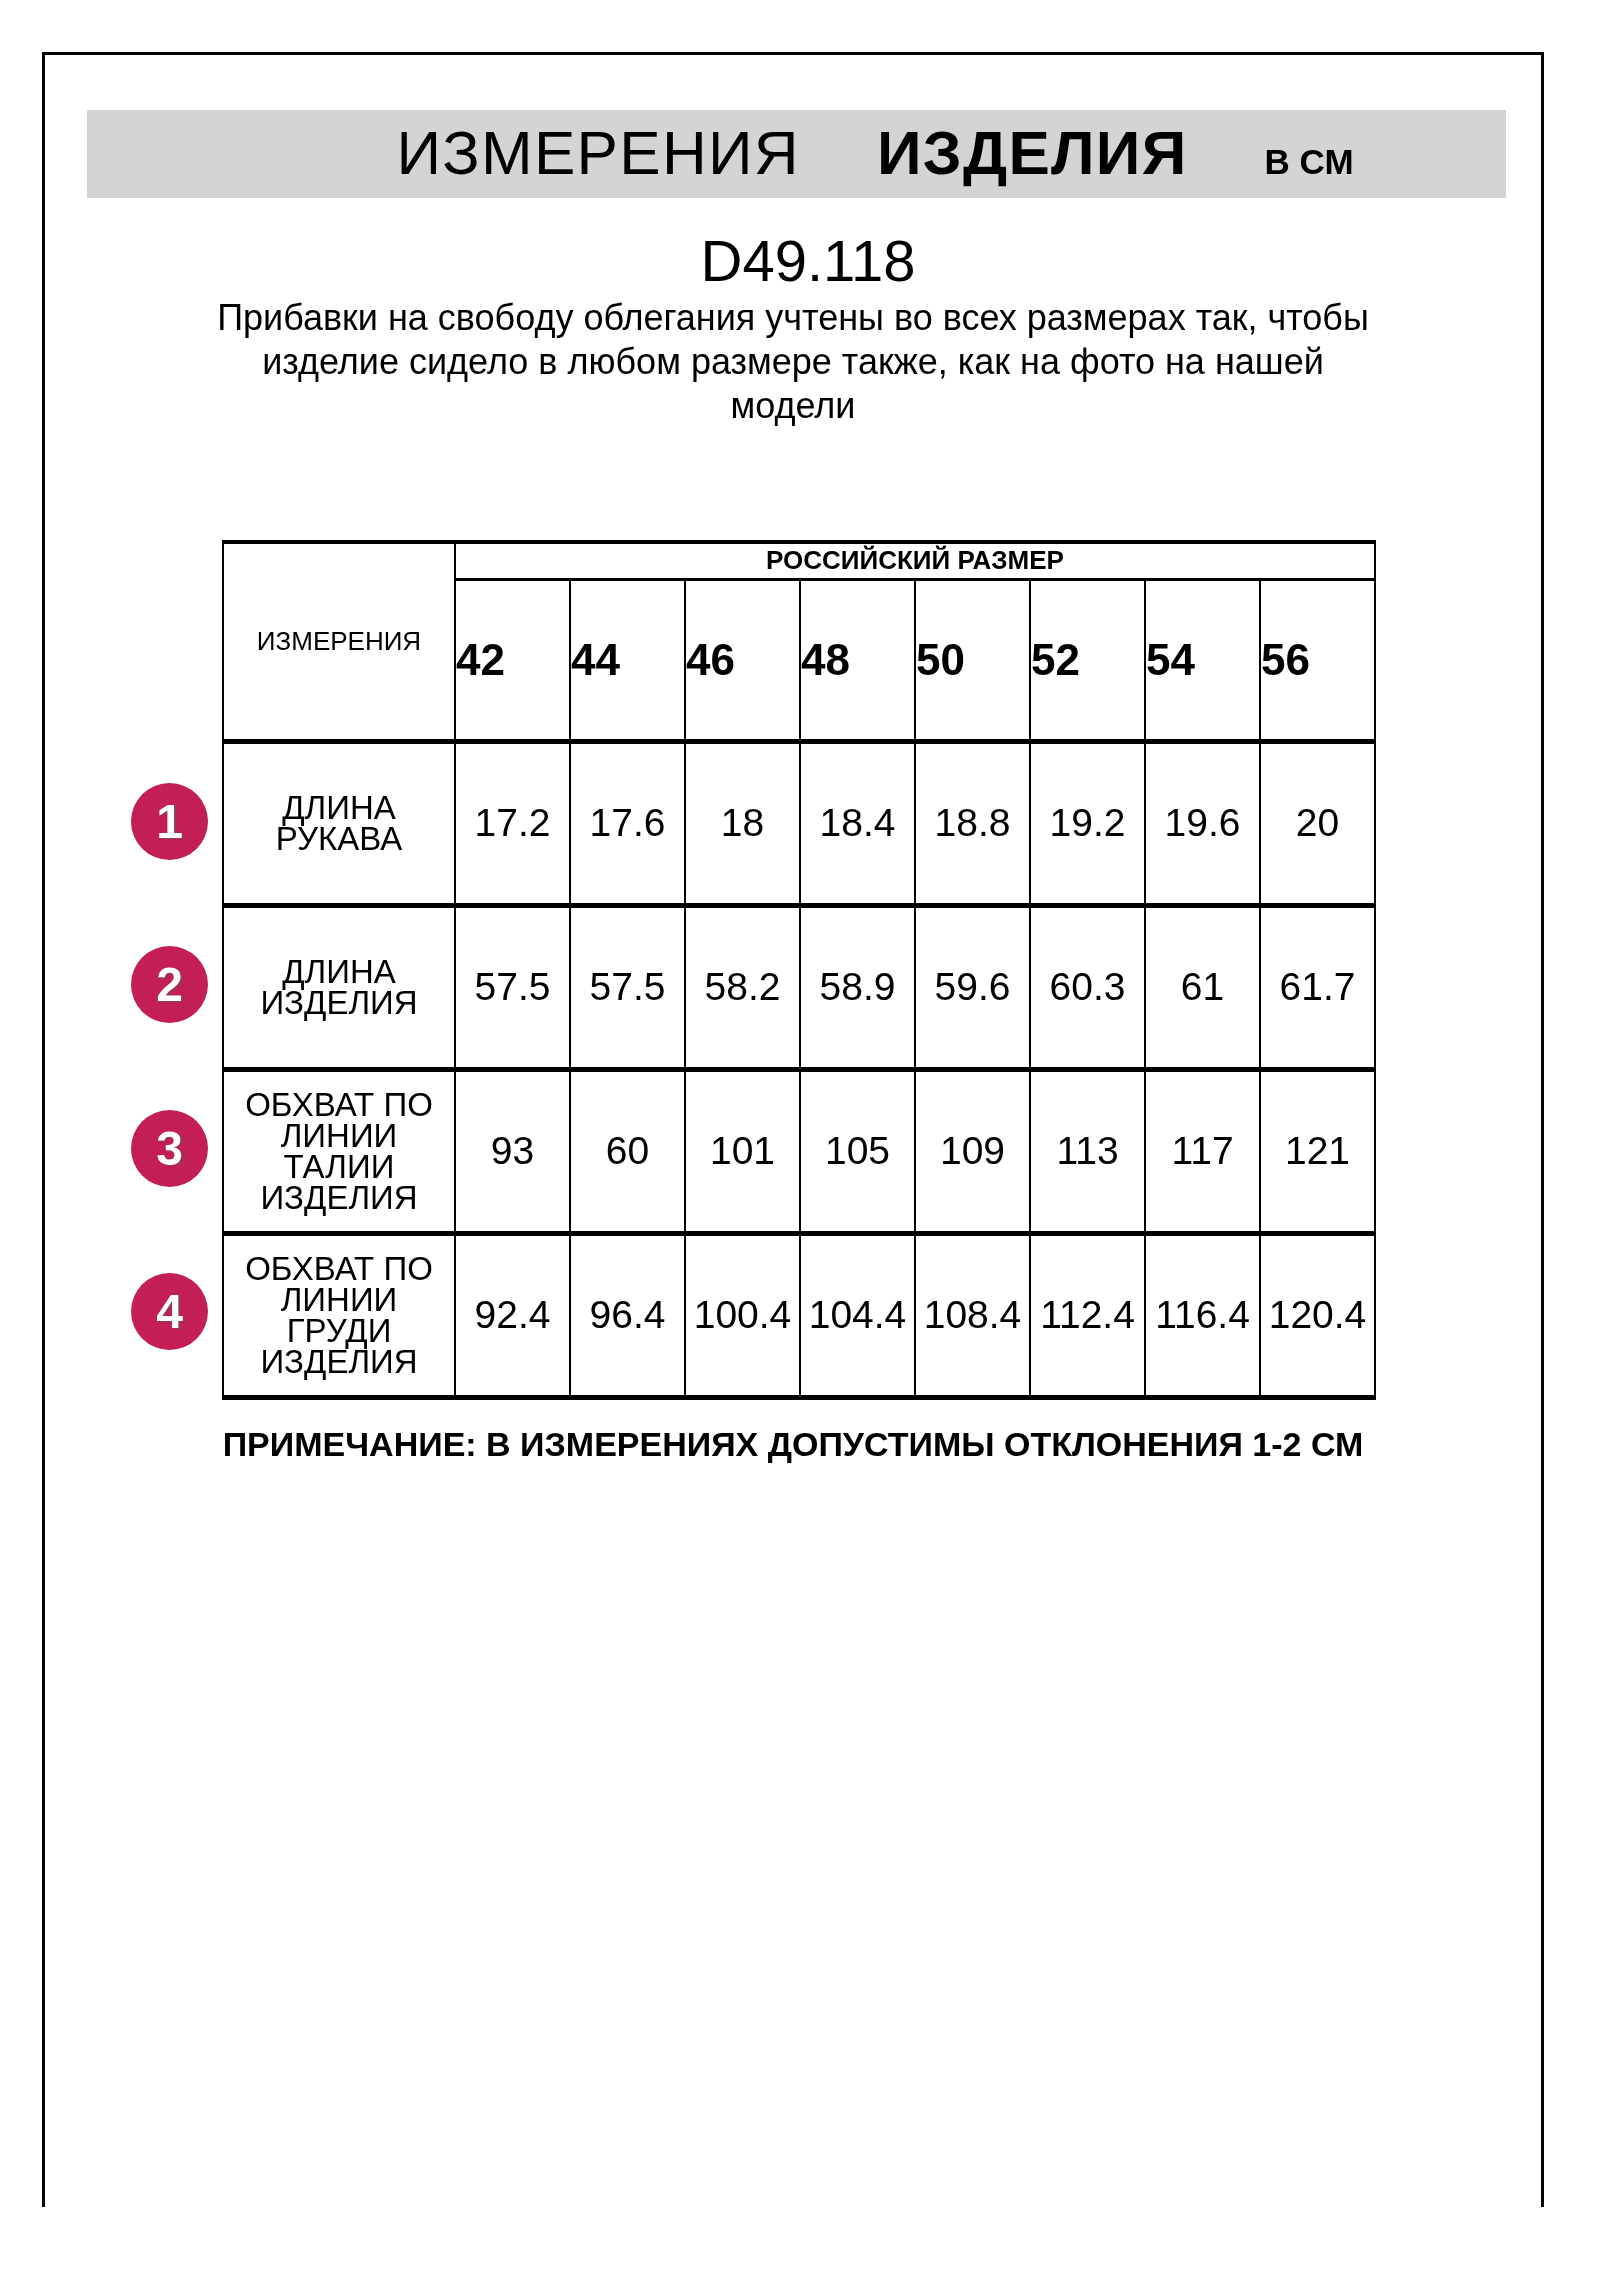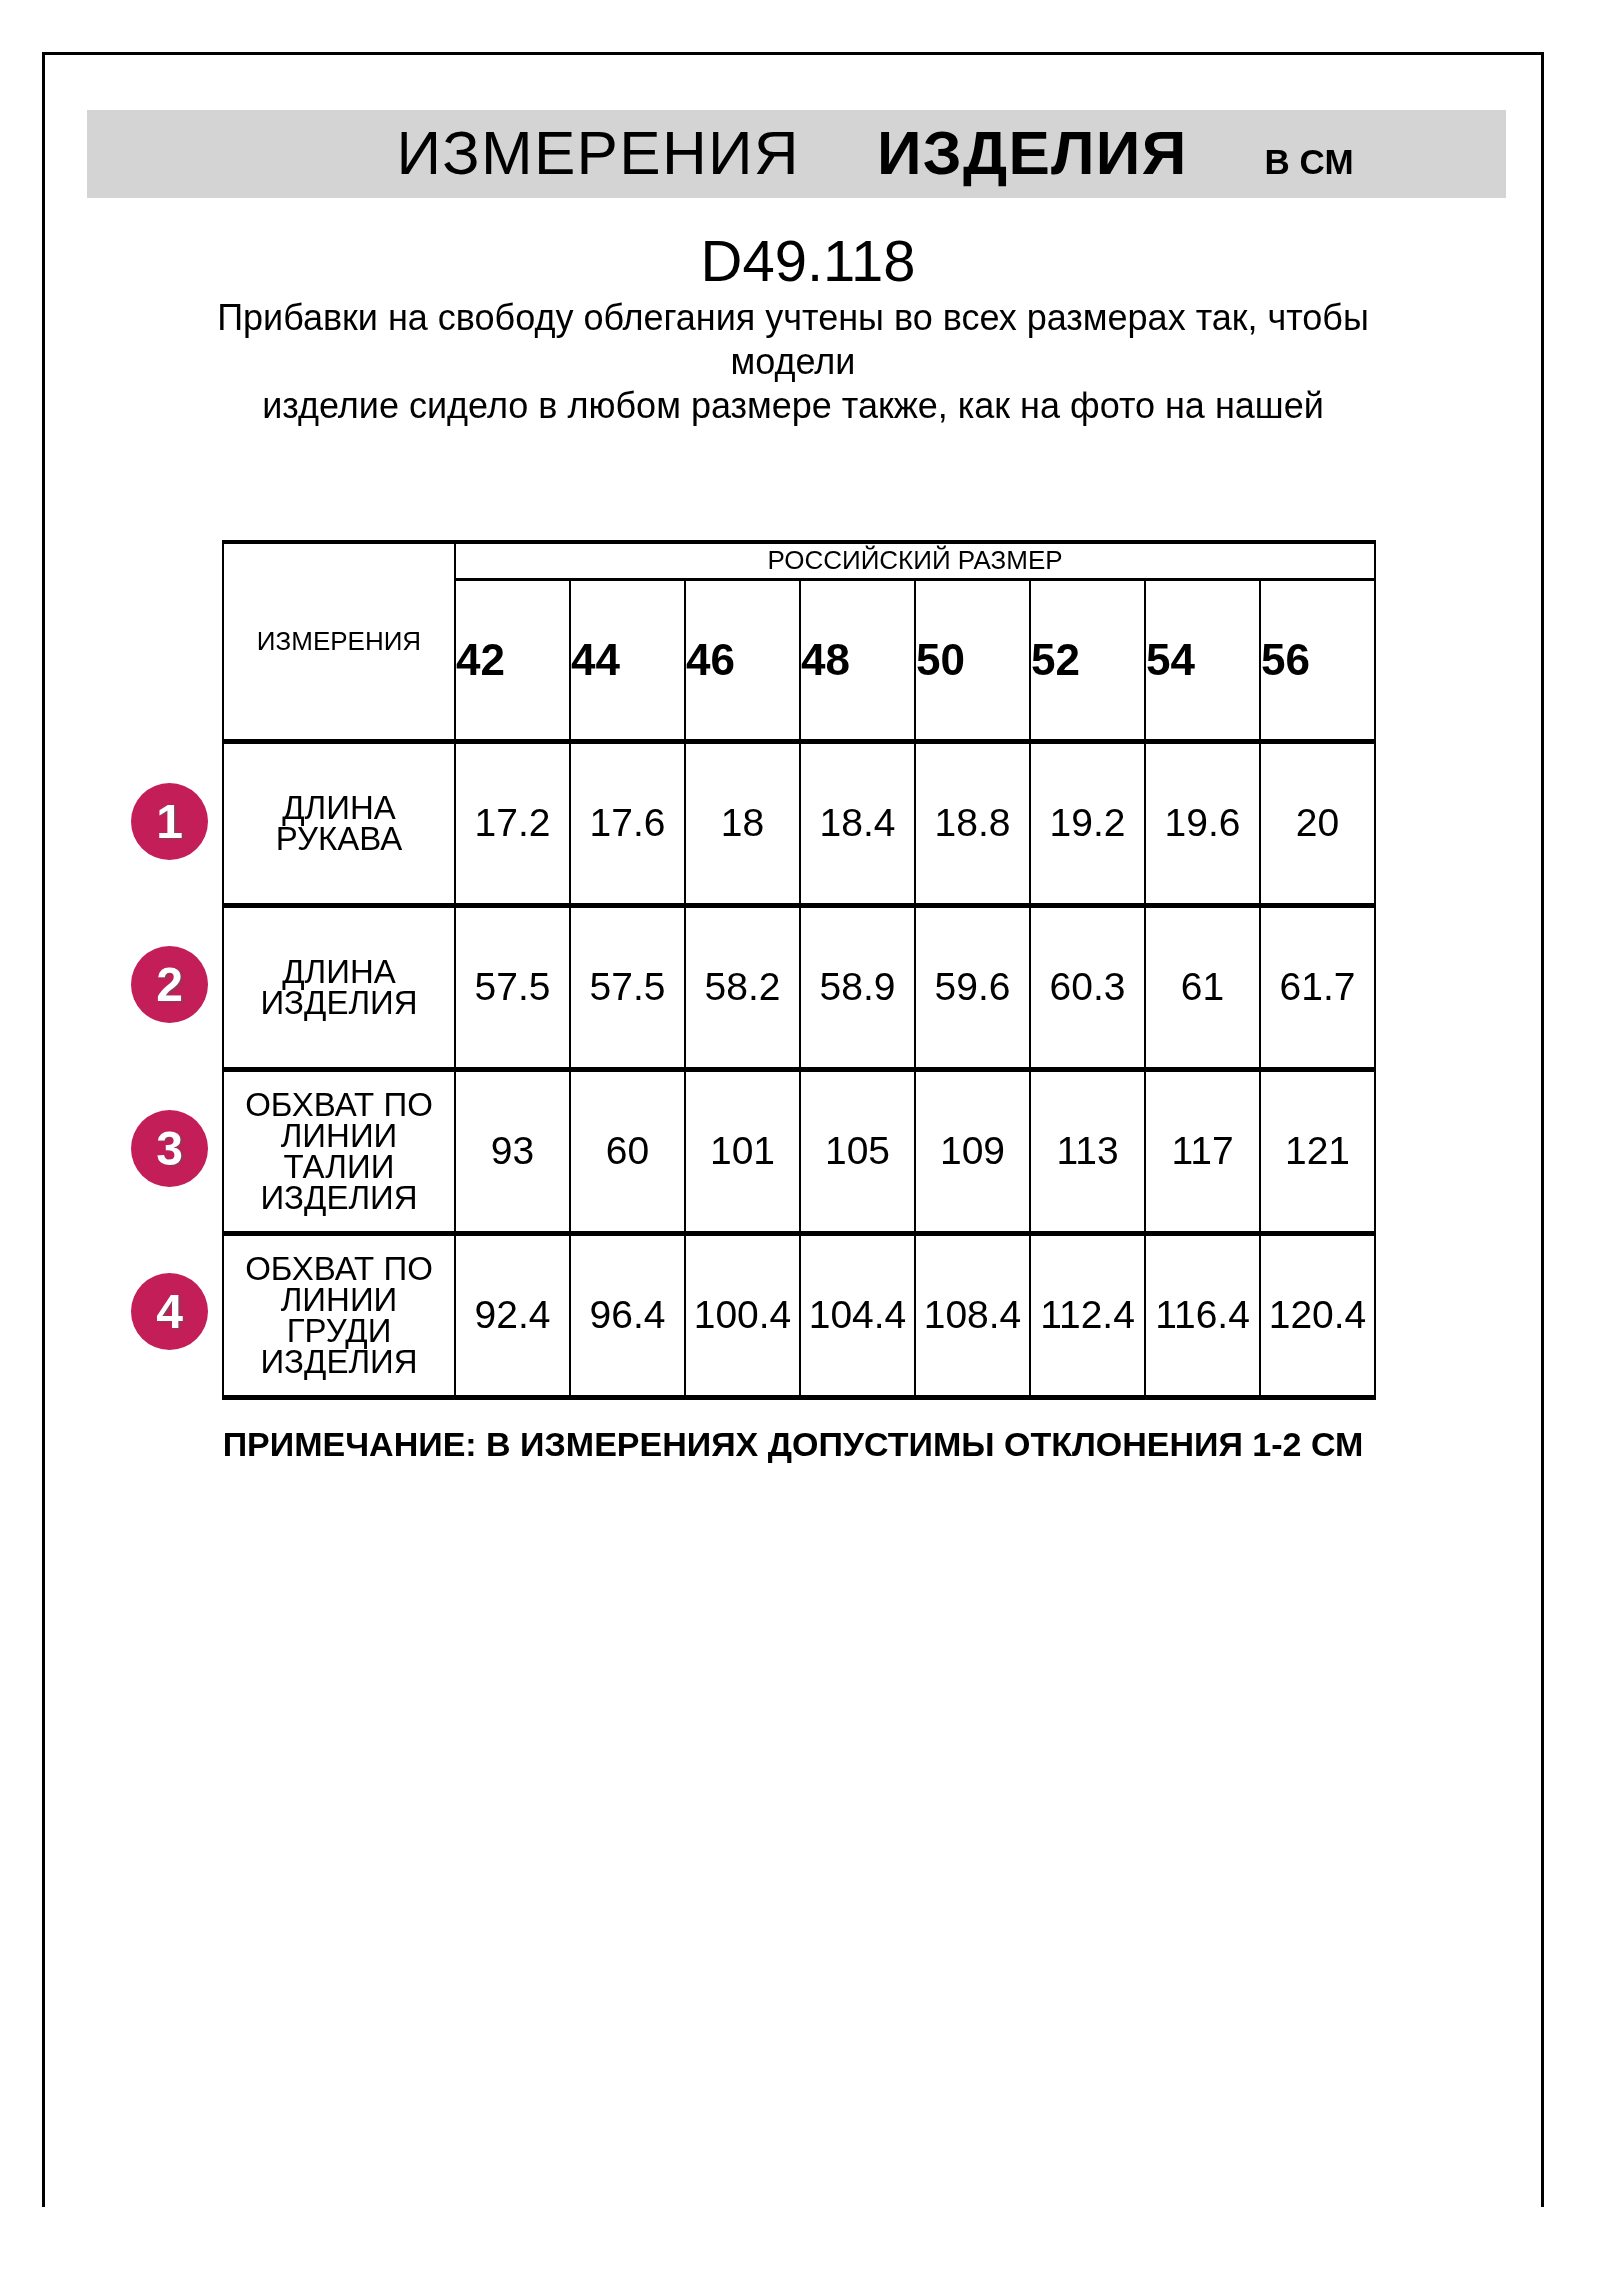--- a/index.html
+++ b/index.html
@@ -66,21 +66,21 @@
     border-bottom-width: 5.2px;
   }
   .size-table td, .size-table th { border-left: 2.6px solid #000000; padding: 0; }
   .col-label { width: 232px; }
   .col-size { width: 115px; }
   tr.hdr-row { height: 37px; }
   tr.sizes-row { height: 162px; }
   tr.data-row { height: 164px; }
   .rus-hdr {
     font-size: 26px;
-    font-weight: normal;
+    font-weight: bold;
     text-align: center;
     vertical-align: middle;
     border-bottom: 3.9px solid #000000;
   }
   .meas-hdr {
     font-size: 26px;
     text-align: center;
     vertical-align: middle;
     padding-top: 39px;
     border-right: 2.6px solid #000000;
@@ -147,22 +147,22 @@
   <div class="title-bar">
     <span class="title-word">ИЗМЕРЕНИЯ</span>
     <span class="title-word bold">ИЗДЕЛИЯ</span>
     <span class="title-unit">В СМ</span>
   </div>
 
   <div class="model">D49.118</div>
 
   <div class="desc">
     <span class="desc-line">Прибавки на свободу облегания учтены во всех размерах так, чтобы</span>
+    <span class="desc-line">изделие сидело в любом размере также, как на фото на нашей</span>
     <span class="desc-line">модели</span>
-    <span class="desc-line">изделие сидело в любом размере также, как на фото на нашей</span>
   </div>
 
   <table class="size-table">
     <colgroup>
       <col class="col-label">
       <col class="col-size">
         <col class="col-size">
         <col class="col-size">
         <col class="col-size">
       <col class="col-size">

